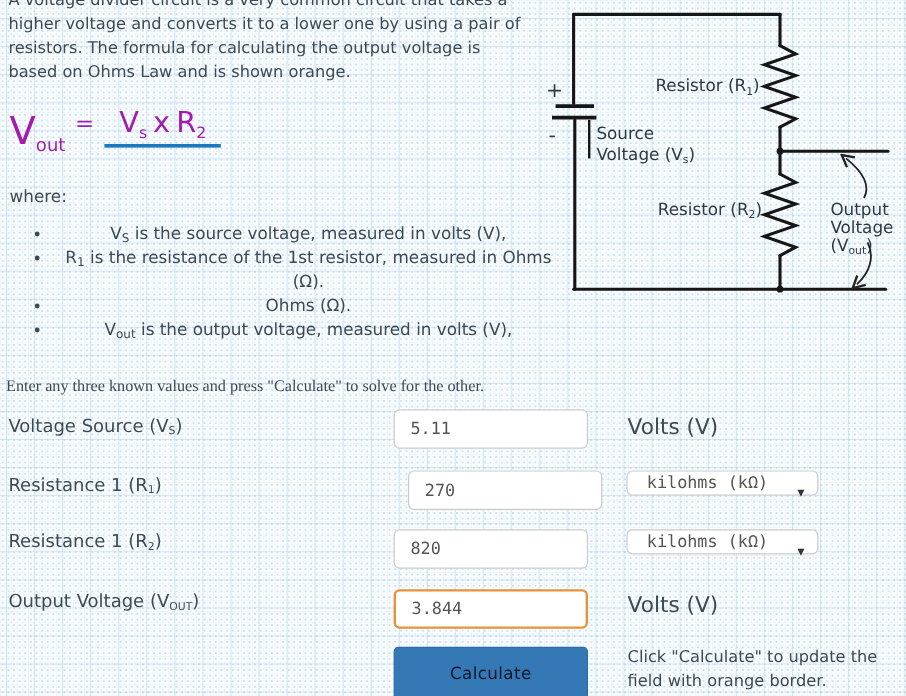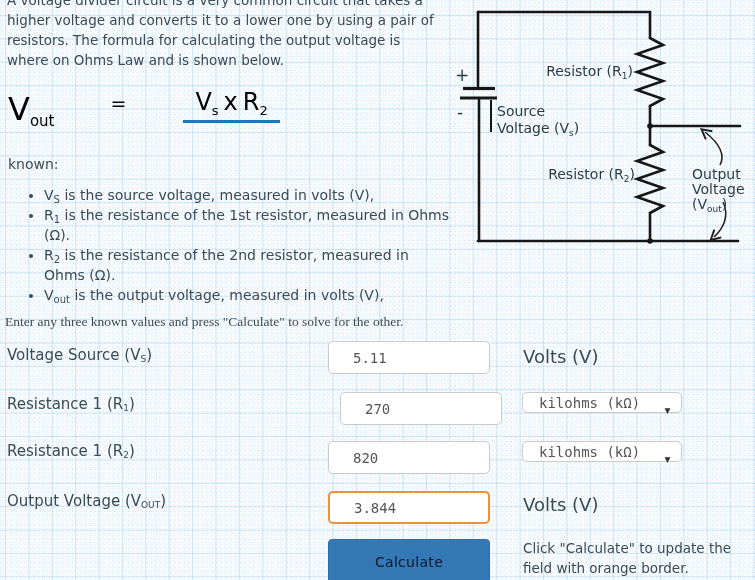--- a/index.html
+++ b/index.html
@@ -14,42 +14,42 @@
       linear-gradient(to bottom, rgba(140,188,226,0.33) 1px, transparent 1px),
       radial-gradient(circle, rgba(120,180,225,0.40) 0.7px, transparent 1px),
       linear-gradient(to right, rgba(150,200,235,0.14) 1px, transparent 1px),
       linear-gradient(to bottom, rgba(150,200,235,0.14) 1px, transparent 1px);
     background-size: 23.4px 23.4px, 23.4px 23.4px, 4.68px 4.68px, 4.68px 4.68px, 4.68px 4.68px;
     background-position: 5px 15px, 5px 15px, 0 0, 0 0, 0 0;
   }
   .abs { position:absolute; }
   sub.s { font-size:10px; line-height:0; vertical-align:baseline; position:relative; bottom:-3px; }
   .intro { left:7px; top:-10px; font-size:13.5px; line-height:20px; white-space:nowrap; }
-  .formula { left:8px; top:86px; color:#000000; display:flex; align-items:center;gap:48px; }
+  .formula { left:8px; top:86px; color:#a21caf; display:flex; align-items:center; }
   .formula .lhs { font-size:32px; position:relative; top:4px; }
   .formula .lhs sub.s { font-size:15px; bottom:-6px; }
   .formula .eq { font-size:19px; margin:0 9px 0 8px; position:relative; top:-2px; }
   .frac { display:inline-block; text-align:center; }
   .frac .num { font-size:24px; padding:0 12px 4px 12px; border-bottom:3px solid #1a78c0; }
   .frac .den { font-size:24px; padding-top:3px; }
   .frac sub.s { font-size:13px; bottom:-5px; }
   .frac .op { margin:0 5px; }
   .where { left:8px; top:156px; font-size:14px; }
-  ul.bullets { left:30px; top:185px; width:440px; list-style:disc; }
+  ul.bullets { left:30px; top:185px; width:440px; list-style:disc;text-align:center; }
   ul.bullets li { margin:0 0 0 14px; font-size:14px; line-height:20px; }
   .bullet-line2:empty { display:none; }
   .instruction { left:5px; top:314px; font-size:13.5px; white-space:nowrap;font-family:Liberation Serif, serif; }
 
   .form-label { left:7px; font-size:15px; white-space:nowrap; }
   .form-label sub.s { font-size:9px; bottom:-2px; }
   .tinput {
     left:328px; width:162px; height:33px;
     border:1px solid #cbcbcb; border-radius:5px; background:#fff;
     font-family:"DejaVu Sans Mono", monospace; font-size:14px; color:#555;
-    padding-left:24px; outline:none;
+    padding-left:13px; outline:none;
   }
   .tinput.orange { border:2px solid #e8923a; }
   .unit-text { left:523px; font-size:18px; white-space:nowrap; }
   .dropdown {
     left:522px; width:160px; height:21px;
     border:1px solid #cbcbcb; border-radius:5px; background:#fff;
     font-family:"DejaVu Sans Mono", monospace; font-size:14px; color:#555;
     display:flex; align-items:center; padding-left:16px;
   }
   .dropdown .arrow { position:absolute; right:9px; top:8px; font-size:15px; color:#333; }
@@ -63,44 +63,43 @@
 
   svg text { font-family:"DejaVu Sans", sans-serif; fill:#2d3a43; }
 </style>
 </head>
 <body>
 
 <div class="abs intro">
   <div>A voltage divider circuit is a very common circuit that takes a</div>
   <div>higher voltage and converts it to a lower one by using a pair of</div>
   <div>resistors. The formula for calculating the output voltage is</div>
-  <div>where on Ohms Law and is shown below.</div>
+  <div>based on Ohms Law and is shown orange.</div>
 </div>
 
 <div class="abs formula">
   <span class="lhs"><span>V</span><sub class="s">out</sub></span>
   <span class="eq">=</span>
   <span class="frac">
     <div class="num"><span>V</span><sub class="s">s</sub><span class="op">x</span><span>R</span><sub class="s">2</sub></div>
   </span>
 </div>
 
-<div class="abs where">known:</div>
+<div class="abs where">where:</div>
 
 <ul class="abs bullets">
   <li>
     <div><span>V</span><sub class="s">S</sub><span> is the source voltage, measured in volts (V),</span></div>
 
   </li>
   <li>
     <div><span>R</span><sub class="s">1</sub><span> is the resistance of the 1st resistor, measured in Ohms</span></div>
     <div class="bullet-line2">(Ω).</div>
   </li>
   <li>
-    <div><span>R</span><sub class="s">2</sub><span> is the resistance of the 2nd resistor, measured in</span></div>
     <div class="bullet-line2">Ohms (Ω).</div>
   </li>
   <li>
     <div><span>V</span><sub class="s">out</sub><span> is the output voltage, measured in volts (V),</span></div>
 
   </li>
 </ul>
 
 <div class="abs instruction">Enter any three known values and press "Calculate" to solve for the other.</div>
 

